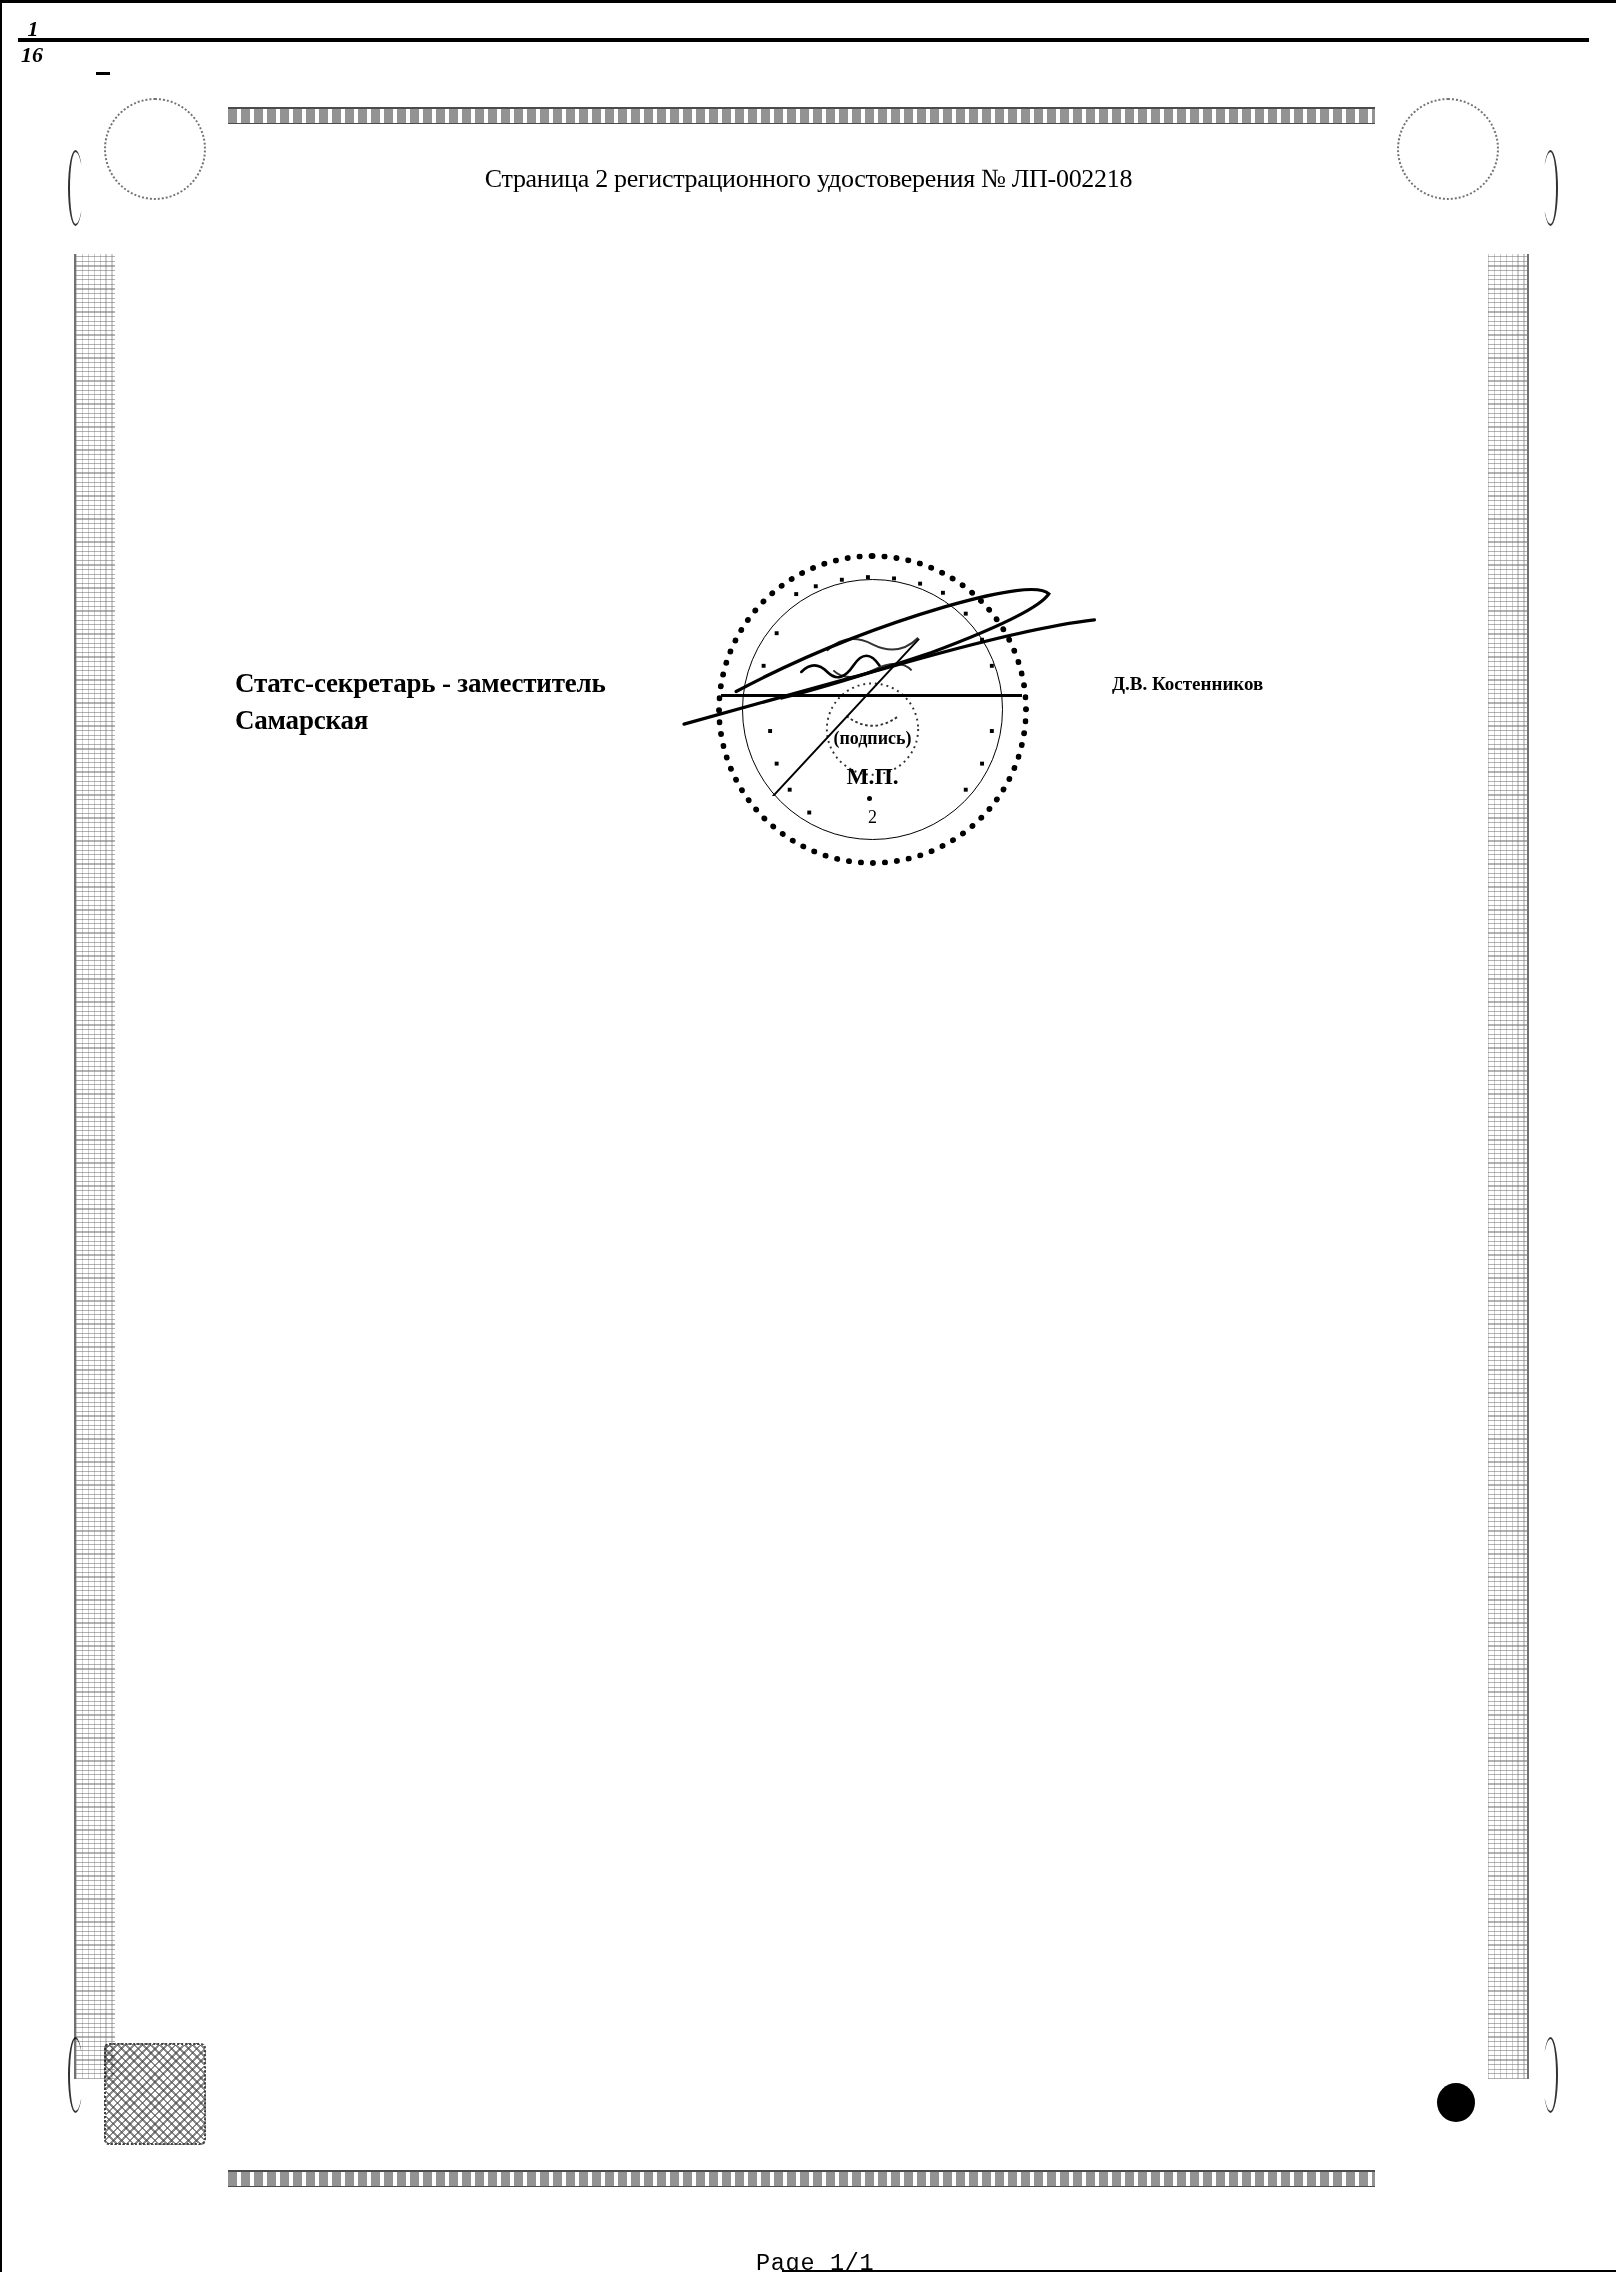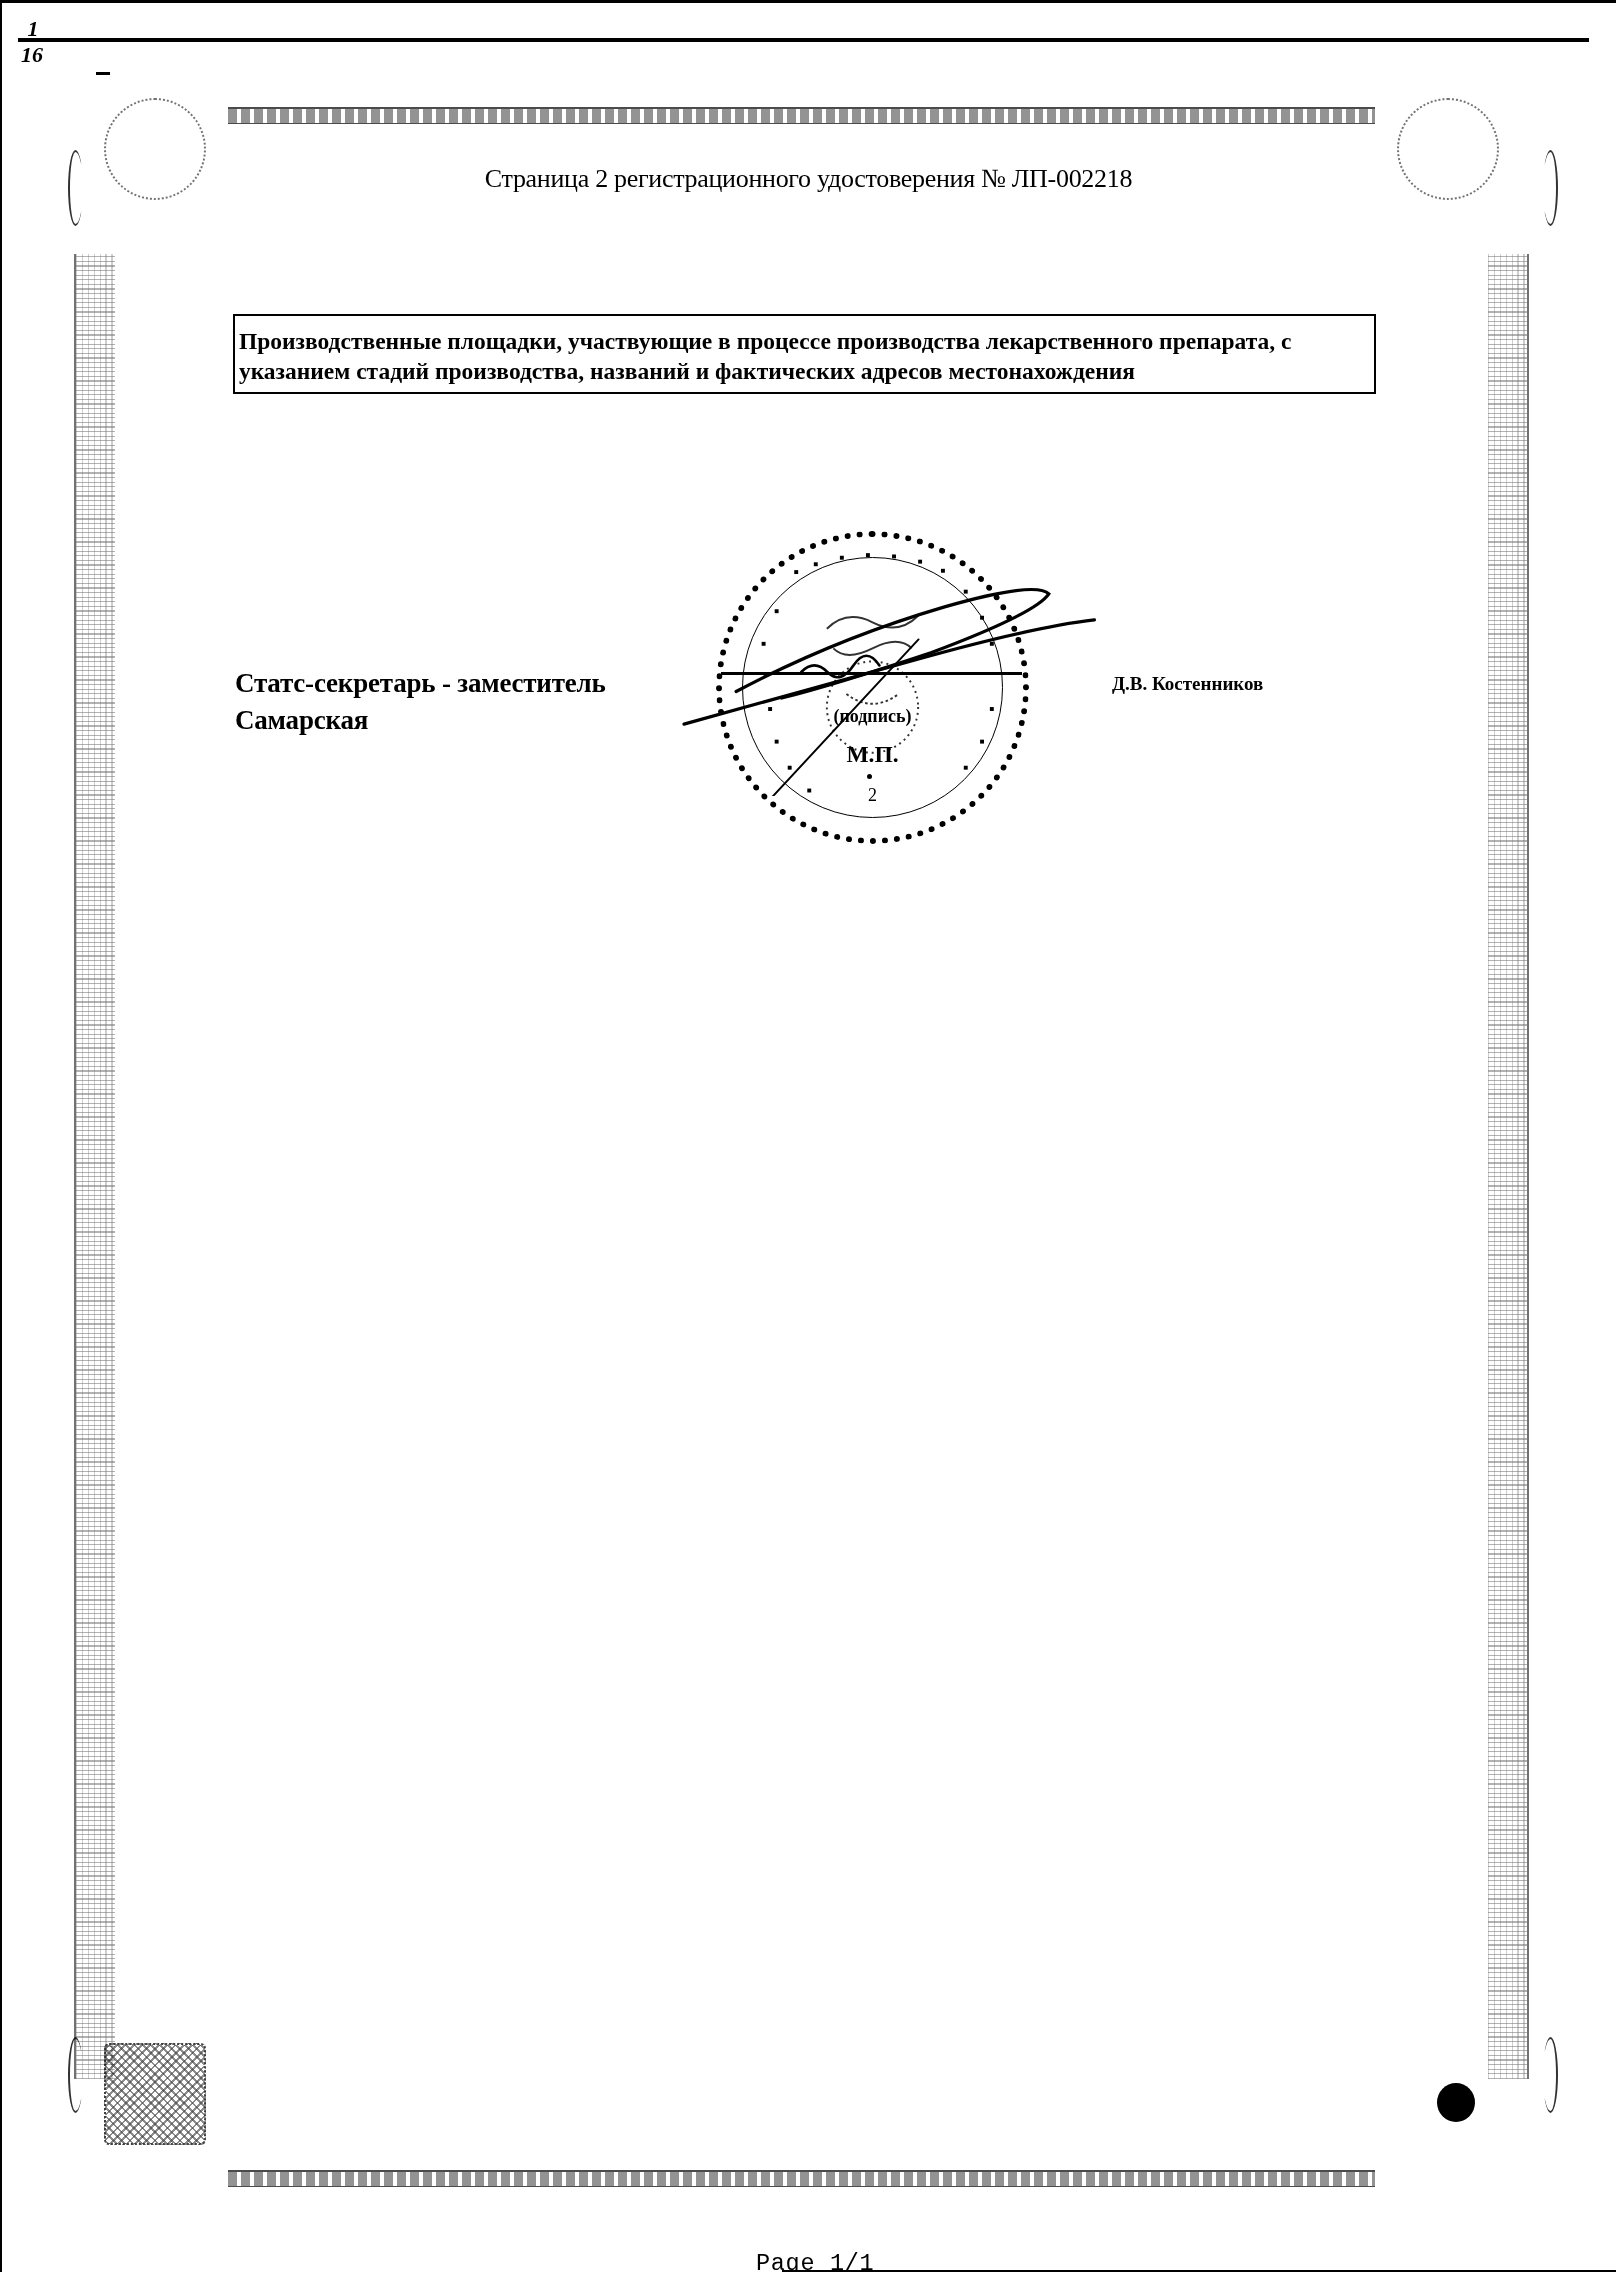--- a/index.html
+++ b/index.html
@@ -178,21 +178,21 @@
       position: absolute;
       left: 1112px; top: 665px;
       font-size: 19px;
       font-weight: bold;
       line-height: 37px;
     }
 
     
     .stamp {
       position: absolute;
-      left: 716px; top: 531px;
+      left: 716px; top: 553px;
       width: 313px; height: 313px; text-decoration: underline;
     }
     .stamp-outer {
       position: absolute; inset: 0;
       border-radius: 50%;
       border: 6.5px dotted #000;
       box-sizing: border-box;
     }
     .stamp-inner {
       position: absolute; left: 26px; top: 26px;
@@ -289,23 +289,20 @@
   <div class="side-bracket l1"></div>
   <div class="side-bracket r1"></div>
   <div class="side-bracket l2"></div>
   <div class="side-bracket r2"></div>
 </div>
 
 <div class="page-header">Страница 2 регистрационного удостоверения № ЛП-002218</div>
 
 <table class="sites-table">
   <tbody>
-      <tr>
-    <td class="head-cell" colspan="2">Производственные площадки, участвующие в процессе производства лекарственного препарата, с указанием стадий производства, названий и фактических адресов местонахождения</td>
-  </tr>
 </tbody>
   </table>
 
 <div class="signer-title">
   <div>Статс-секретарь - заместитель</div>
   <div>Самарская</div>
 </div>
 <div class="signer-name">Д.В. Костенников</div>
 
 <div class="stamp">

